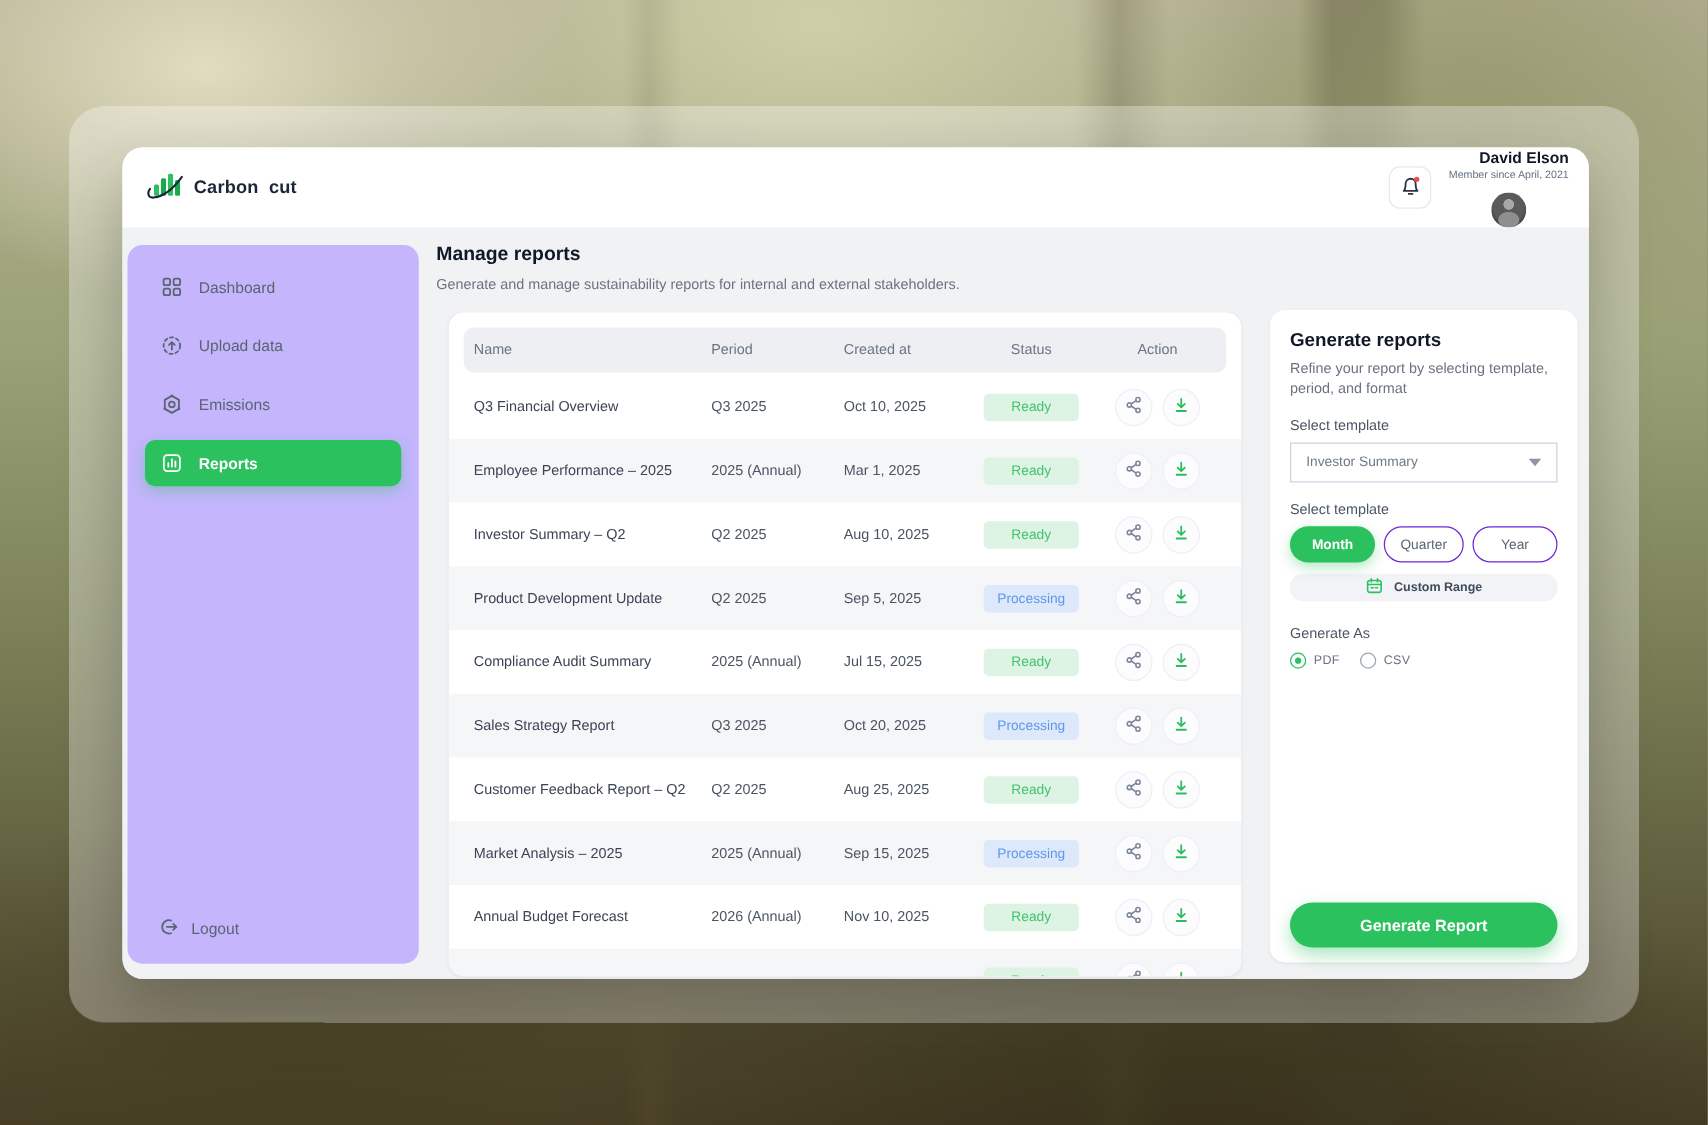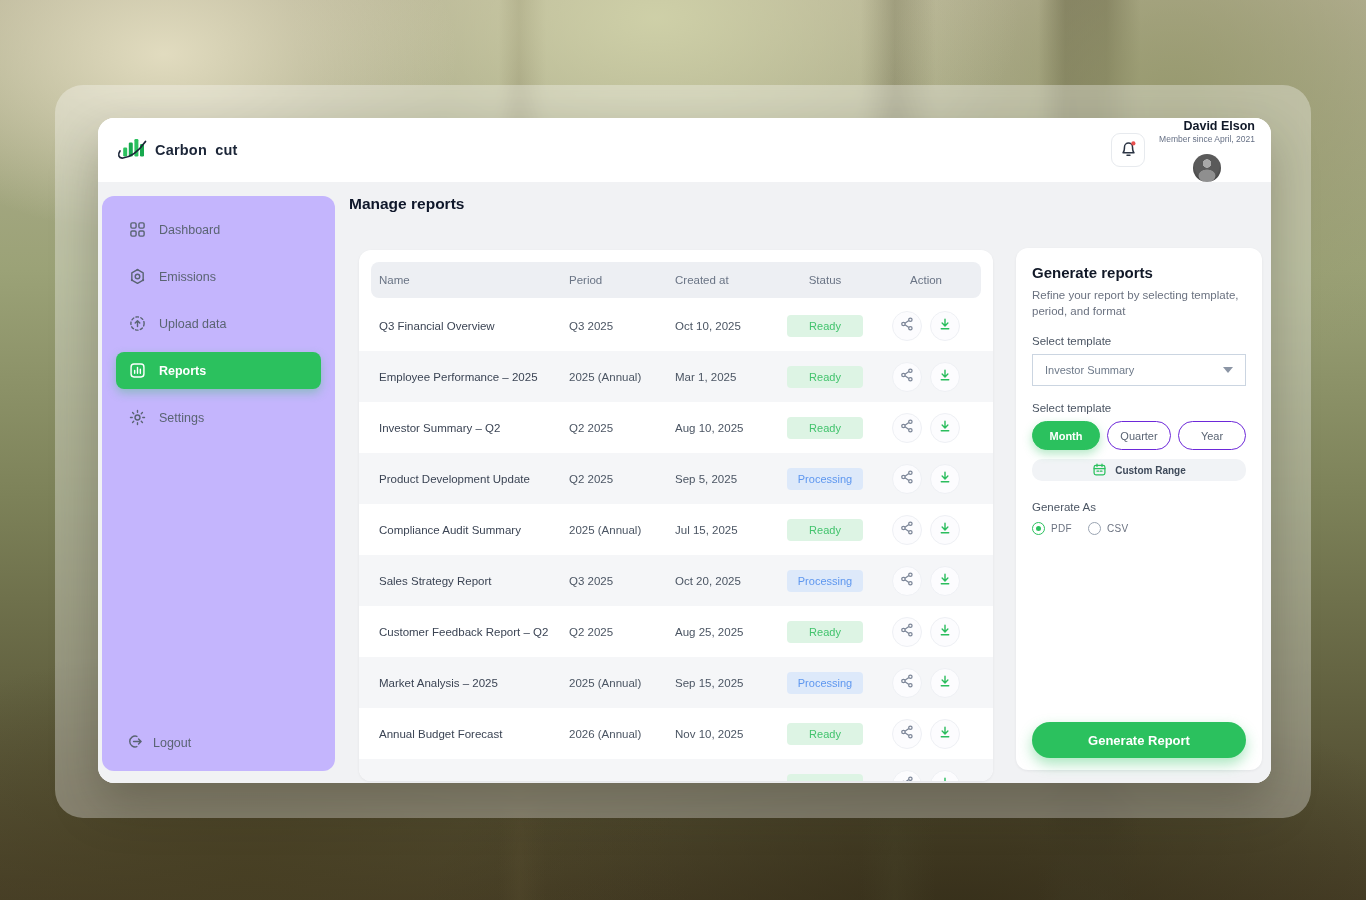--- a/index.html
+++ b/index.html
@@ -167,80 +167,70 @@
                 </g>
               </svg>
             </span>
     <span class="nl">Dashboard</span>
   </div>
 
   <div class="nav-item">
     <span class="ni">
               <svg width="17" height="17" viewBox="0 0 18 18">
                 <g fill="none" stroke="currentColor" stroke-width="1.5" stroke-linecap="round" stroke-linejoin="round">
+                  <circle cx="9" cy="9" r="7" stroke-dasharray="2.6 2.6"></circle>
+                  <path d="M9 12.2 V6.2 M6.6 8.4 L9 6 L11.4 8.4"></path>
+                </g>
+              </svg>
+            </span>
+    <span class="nl">Upload data</span>
+  </div>
+
+  <div class="nav-item">
+    <span class="ni">
+              <svg width="17" height="17" viewBox="0 0 18 18">
+                <g fill="none" stroke="currentColor" stroke-width="1.5" stroke-linecap="round" stroke-linejoin="round">
                   <path d="M9 1.8 L15 5.2 V12.8 L9 16.2 L3 12.8 V5.2 Z"></path>
                   <circle cx="9" cy="9" r="2.4"></circle>
                 </g>
                 <circle cx="9" cy="1.8" r="1.1" fill="currentColor"></circle>
                 <circle cx="3" cy="12.8" r="1.1" fill="currentColor"></circle>
                 <circle cx="15" cy="12.8" r="1.1" fill="currentColor"></circle>
               </svg>
             </span>
     <span class="nl">Emissions</span>
-  </div>
-
-  <div class="nav-item">
-    <span class="ni">
-              <svg width="17" height="17" viewBox="0 0 18 18">
-                <g fill="none" stroke="currentColor" stroke-width="1.5" stroke-linecap="round" stroke-linejoin="round">
-                  <circle cx="9" cy="9" r="7" stroke-dasharray="2.6 2.6"></circle>
-                  <path d="M9 12.2 V6.2 M6.6 8.4 L9 6 L11.4 8.4"></path>
-                </g>
-              </svg>
-            </span>
-    <span class="nl">Upload data</span>
   </div>
 
 
   <div class="nav-item active">
     <span class="ni">
               <svg width="17" height="17" viewBox="0 0 18 18">
                 <g fill="none" stroke="currentColor" stroke-width="1.5" stroke-linecap="round" stroke-linejoin="round">
                   <rect x="2.2" y="2.2" width="13.6" height="13.6" rx="3"></rect>
                   <path d="M6 12 V9 M9 12 V5.8 M12 12 V7.6"></path>
                 </g>
               </svg>
             </span>
     <span class="nl">Reports</span>
   </div>
 
-  <div class="nav-item">
-    <span class="ni">
-              <svg width="17" height="17" viewBox="0 0 18 18">
-                <g fill="none" stroke="currentColor" stroke-width="1.5" stroke-linecap="round" stroke-linejoin="round">
-                  <circle cx="9" cy="9" r="2.6"></circle>
-                  <path d="M9 1.6 V3.4 M9 14.6 V16.4 M1.6 9 H3.4 M14.6 9 H16.4 M3.8 3.8 L5 5 M13 13 L14.2 14.2 M14.2 3.8 L13 5 M5 13 L3.8 14.2"></path>
-                </g>
-              </svg>
-            </span>
-    <span class="nl">Settings</span>
-  </div>
 </nav>
       <div class="logout">
         <span>
           <svg width="17" height="17" viewBox="0 0 18 18">
             <path d="M11.5,3.6 A5.7,5.7 0 1 0 11.5,14.4" fill="none" stroke="#5a6473" stroke-width="1.5" stroke-linecap="round"></path>
             <path d="M8,9 h8 M13.3,6.4 L16,9 L13.3,11.6" fill="none" stroke="#5a6473" stroke-width="1.5" stroke-linecap="round" stroke-linejoin="round"></path>
           </svg>
         </span>
         <span>Logout</span>
       </div>
     </aside>
 
     <h1 class="page-title">Manage reports</h1>
+    <p class="page-subtitle">Generate and manage sustainability reports for internal and external stakeholders.</p>
 
     <section class="table-card">
       <div class="thead">
         <span>Name</span>
         <span>Period</span>
         <span>Created at</span>
         <span class="col-c">Status</span>
         <span class="col-c">Action</span>
       </div>
       <div class="rows" id="rows">

